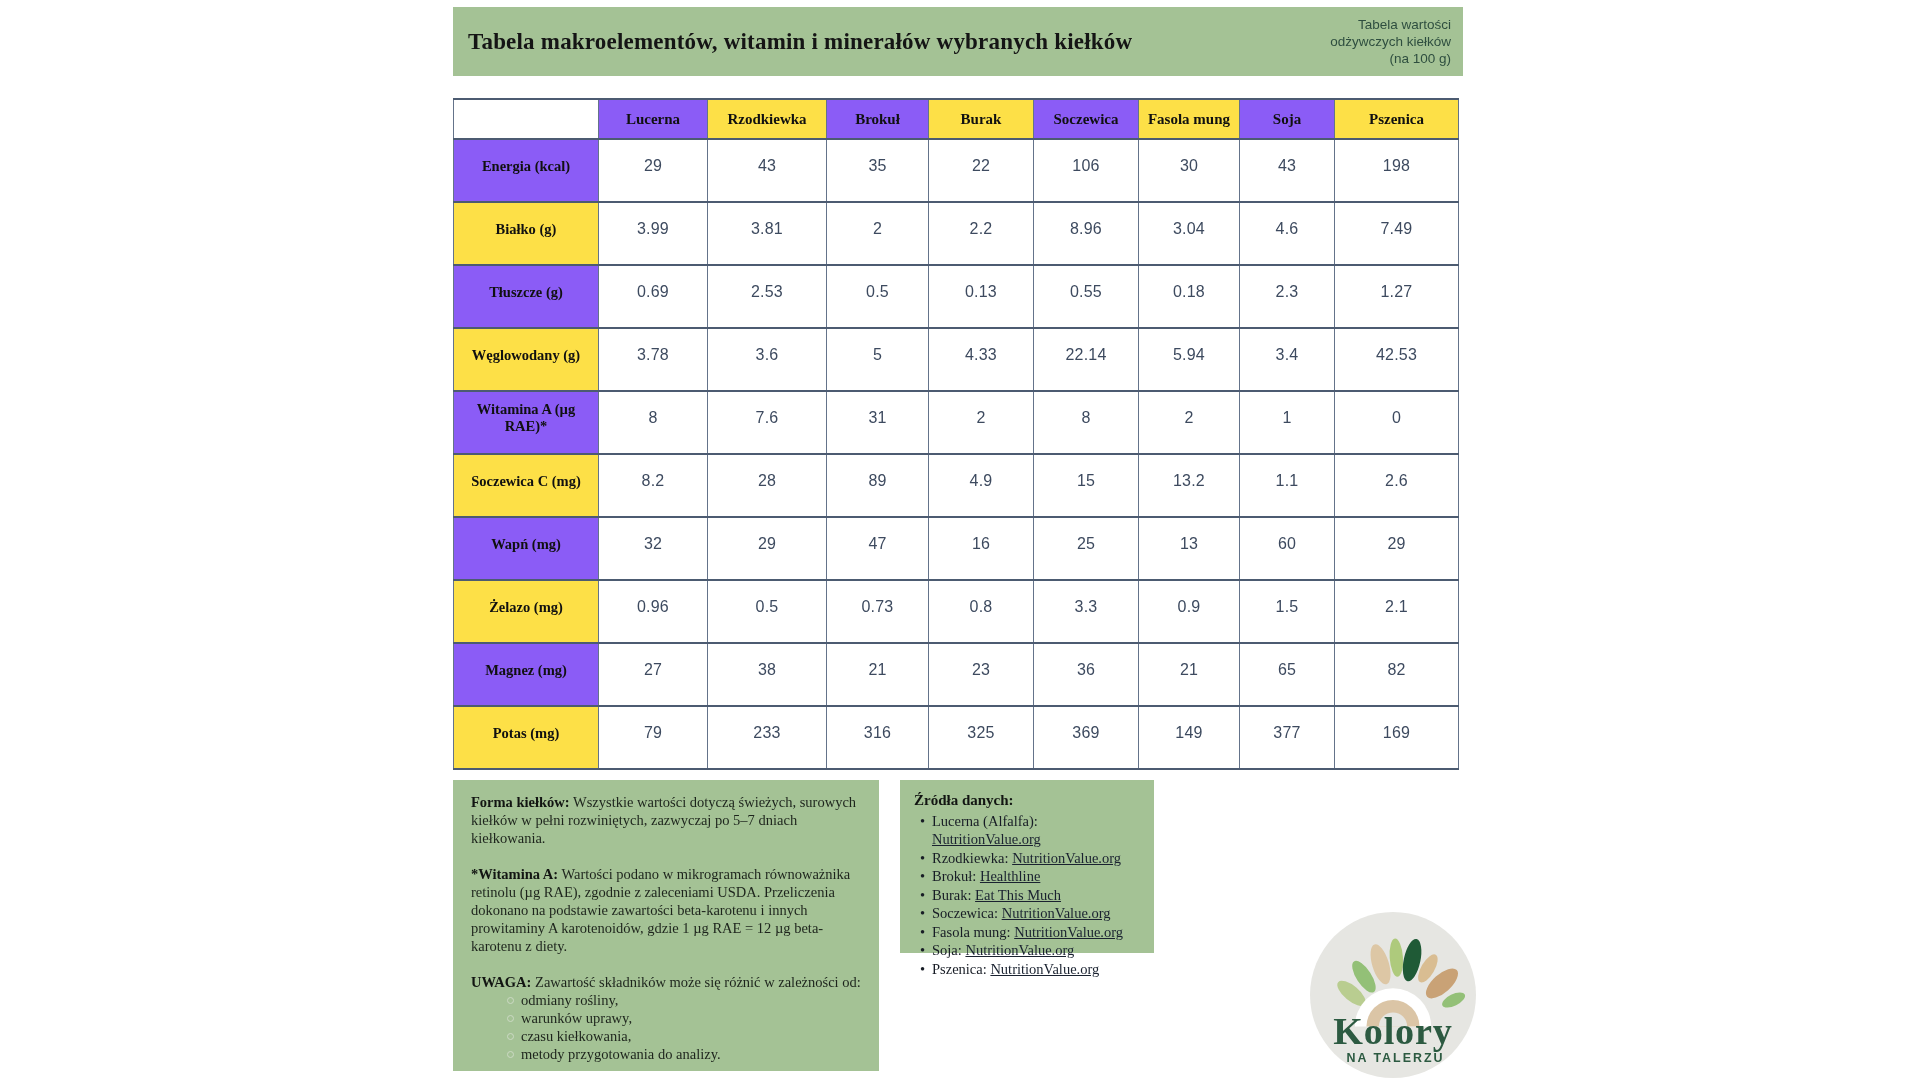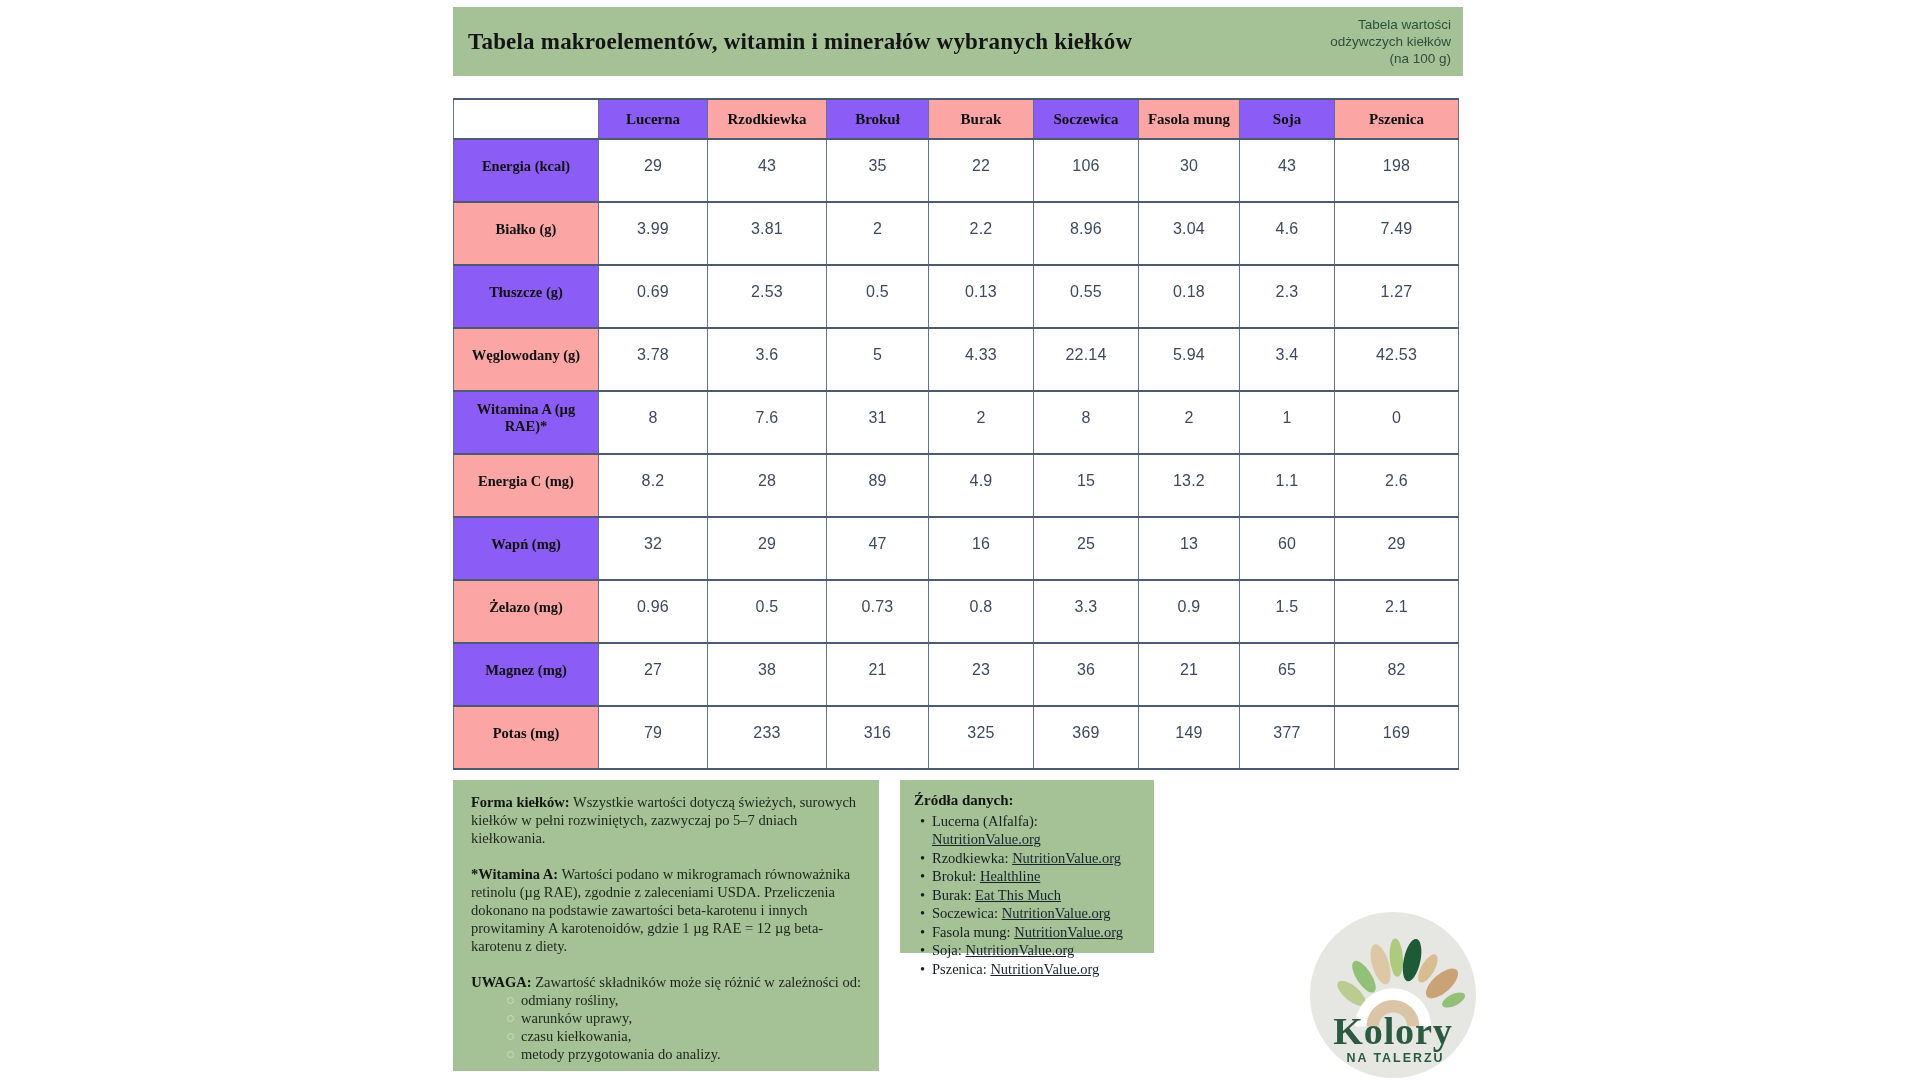--- a/index.html
+++ b/index.html
@@ -41,29 +41,29 @@
     font-size:14.5px;font-weight:bold;color:#101010;
     font-family:"Liberation Serif", serif;padding-bottom:10px;
   }
   table.nutri tbody tr{height:63px;}
   table.nutri td.val{
     background:#ffffff;color:#3d4a5f;
     font-family:"Liberation Sans", sans-serif;font-size:16px;
     padding-bottom:10px;letter-spacing:.2px;
   }
   .c-dark{background:#8b5cf6;}
-  .c-light{background:#fca5a5;}
+  .c-light{background:#fde047;}
   
   .notes{
     position:absolute;left:453px;top:780px;width:426px;height:291px;
     background:#a4c295;box-sizing:border-box;padding:13px 18px 10px 18px;
     font-size:14.5px;line-height:18px;color:#1d241c;
   }
   .notes p{margin:0 0 18px 0;}
-  .notes p.last{margin:0;text-align:right;}
+  .notes p.last{margin:0;}
   .notes .lead{font-weight:bold;color:#121512;}
   .notes ul{list-style:none;margin:0;padding:0 0 0 50px;}
   .notes li{position:relative;}
   .notes li::before{
     content:"";position:absolute;left:-14px;top:6px;width:5px;height:5px;
     border:1px solid #ccdac4;border-radius:50%;
   }
   
   .sources{
     position:absolute;left:900px;top:780px;width:254px;height:173px;
@@ -166,21 +166,21 @@
         <td class="val">8</td>
         <td class="val">7.6</td>
         <td class="val">31</td>
         <td class="val">2</td>
         <td class="val">8</td>
         <td class="val">2</td>
         <td class="val">1</td>
         <td class="val">0</td>
       </tr>
       <tr>
-        <th class="rowlabel c-light">Energia C (mg)</th>
+        <th class="rowlabel c-light">Soczewica C (mg)</th>
         <td class="val">8.2</td>
         <td class="val">28</td>
         <td class="val">89</td>
         <td class="val">4.9</td>
         <td class="val">15</td>
         <td class="val">13.2</td>
         <td class="val">1.1</td>
         <td class="val">2.6</td>
       </tr>
       <tr>

